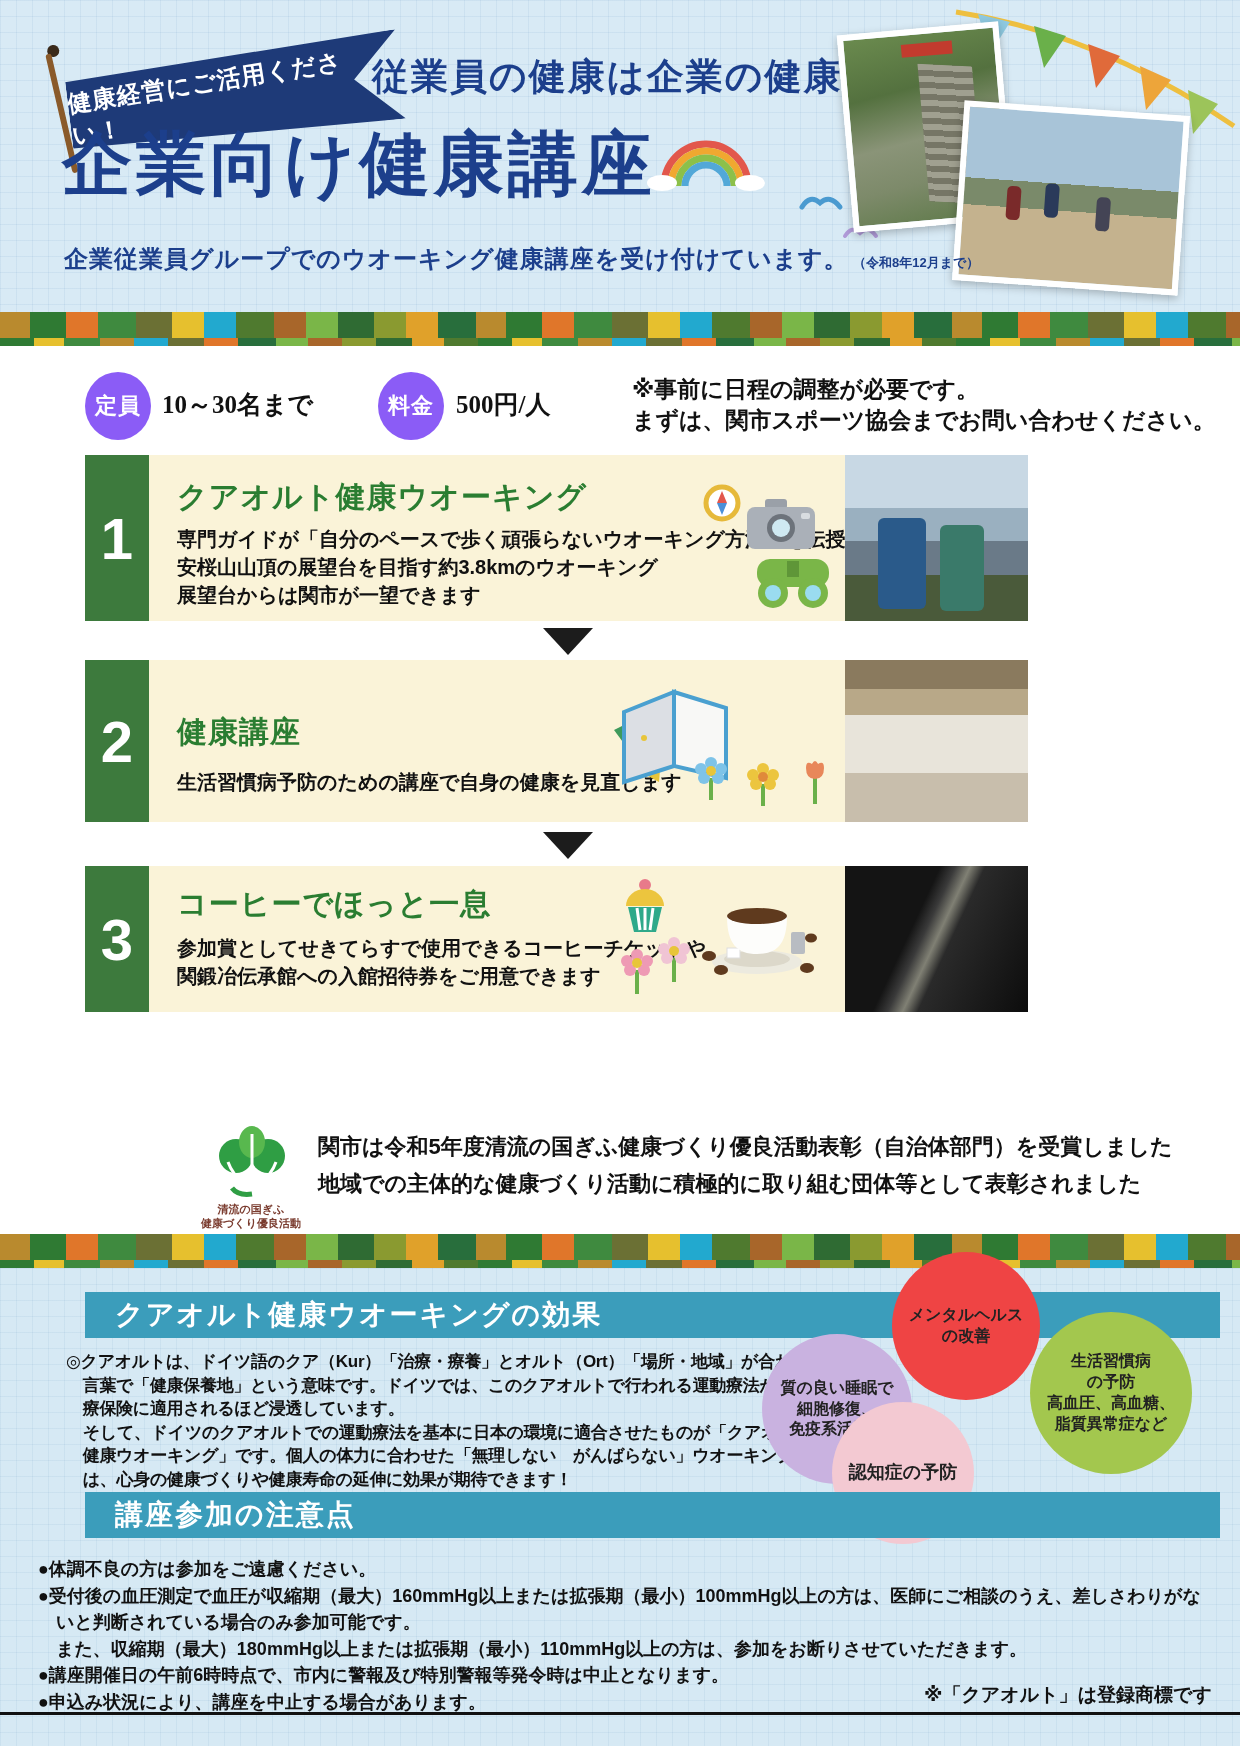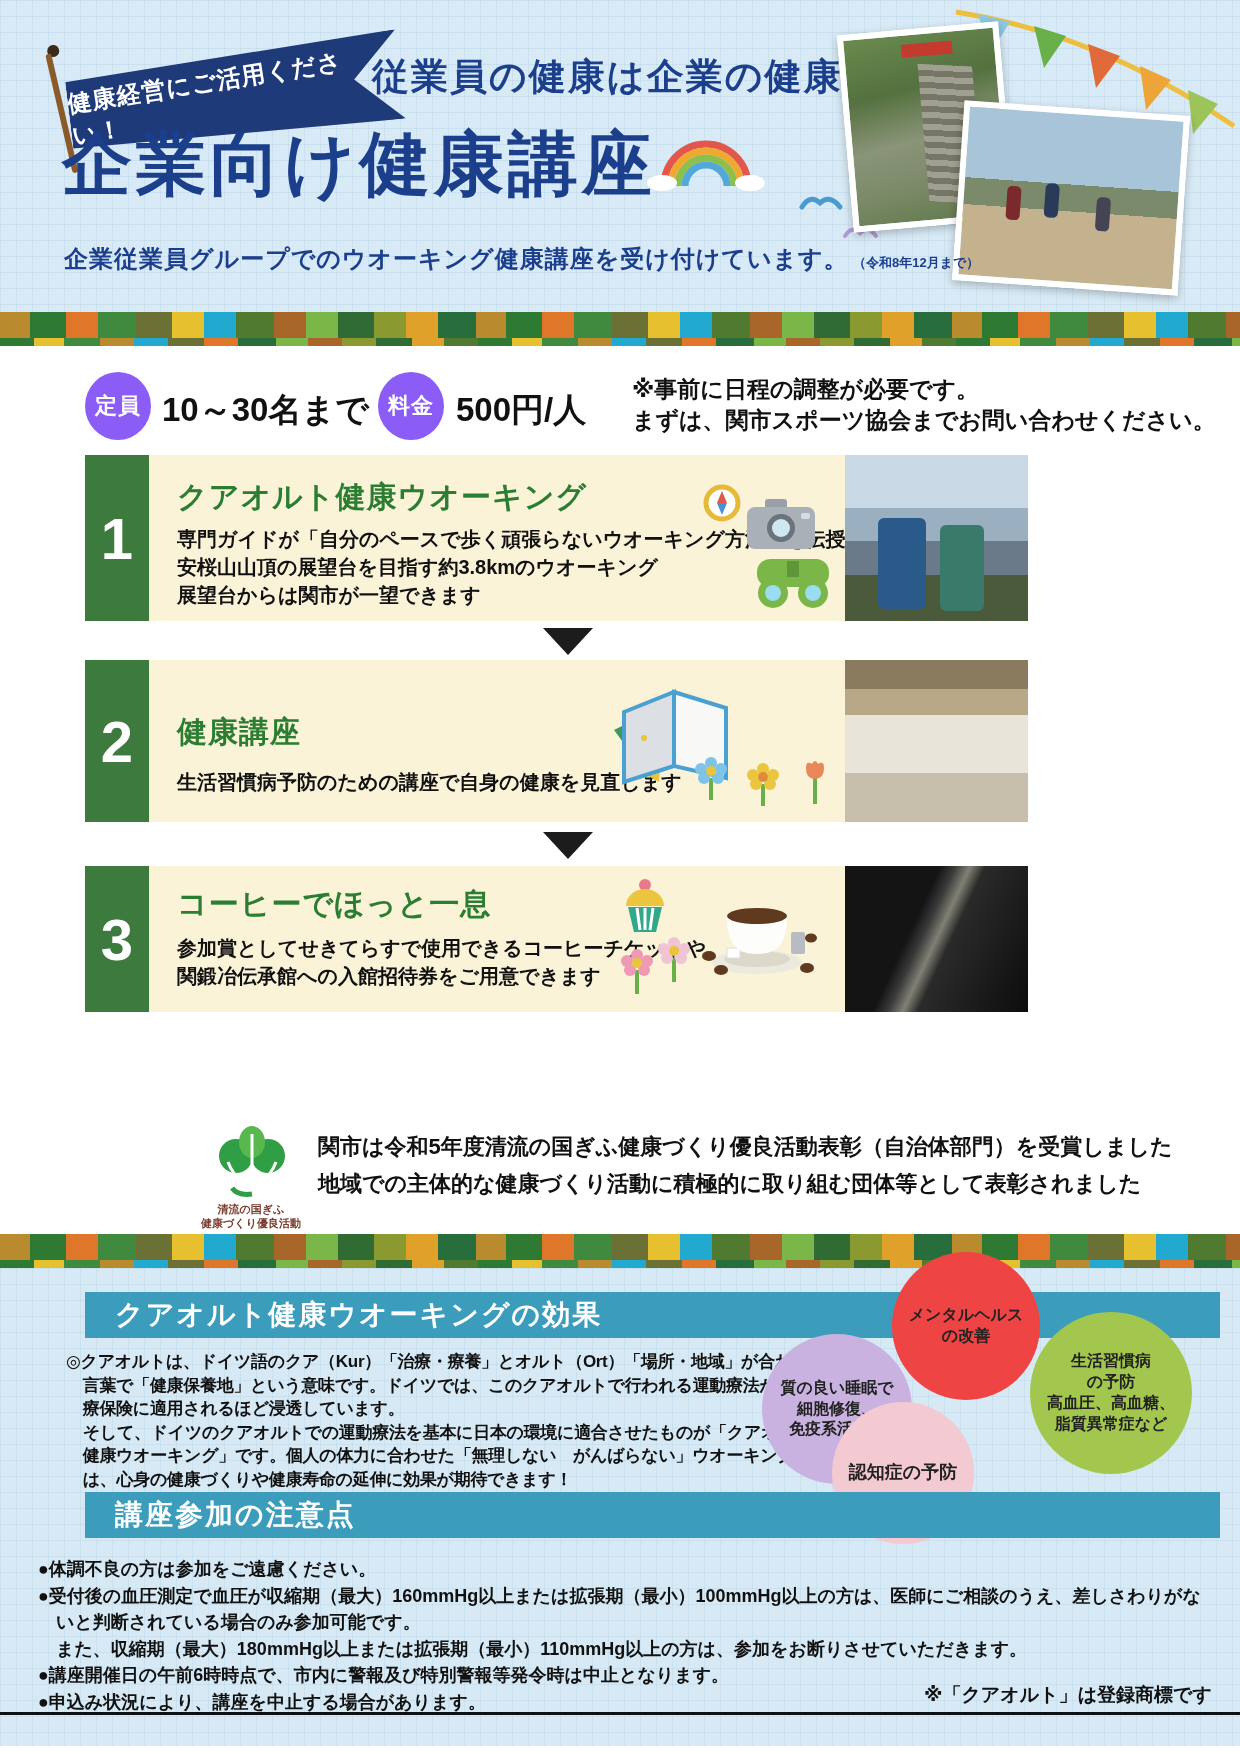--- a/index.html
+++ b/index.html
@@ -47,21 +47,21 @@
   .mosaic .row1{position:absolute;inset:0 0 8px 0;
     background:repeating-linear-gradient(90deg,#b98a2e 0 30px,#2f7a33 30px 66px,#e0762a 66px 98px,#3f8a3f 98px 136px,#6b7034 136px 172px,#e6c02e 172px 204px,#22a9cf 204px 236px,#4f7a2f 236px 274px,#a8662a 274px 306px,#7ab648 306px 338px,#2f6b33 338px 374px,#8a9a30 374px 406px,#e0a12a 406px 438px,#286e3c 438px 476px);}
   .mosaic .row2{position:absolute;left:0;right:0;top:26px;height:8px;
     background:repeating-linear-gradient(90deg,#2f7a33 0 34px,#e6c02e 34px 64px,#3f8a3f 64px 100px,#b98a2e 100px 134px,#22a9cf 134px 168px,#6b7034 168px 204px,#e0762a 204px 238px,#286e3c 238px 276px,#7ab648 276px 308px,#a8662a 308px 342px,#8a9a30 342px 376px,#2f6b33 376px 412px,#e0a12a 412px 444px,#4f7a2f 444px 478px);}
   .m1{top:312px;} .m2{top:1234px;}
 
   
   .oval{position:absolute;width:66px;height:68px;border-radius:50%;background:#8b5cf6;color:#fff;
     display:flex;align-items:center;justify-content:center;font-size:22px;font-weight:bold;letter-spacing:1px;}
   .ov1{left:85px;top:372px;} .ov2{left:378px;top:372px;}
-  .infoval{position:absolute;top:388px;font-size:33px;font-weight:bold;color:#111;}
+  .infoval{position:absolute;top:388px;font-size:25px;font-weight:bold;color:#111;font-family:Liberation Serif, serif;}
   .iv1{left:162px;} .iv2{left:456px;}
   .info-notes{position:absolute;left:632px;top:374px;font-size:23px;font-weight:bold;color:#111;line-height:31px;}
 
   
   .step{position:absolute;left:85px;width:943px;}
   .s1{top:455px;height:166px;} .s2{top:660px;height:162px;} .s3{top:866px;height:146px;}
   .step .num{position:absolute;left:0;top:0;width:64px;height:100%;background:#3d7a3d;color:#fff;
     display:flex;align-items:center;justify-content:center;font-size:58px;font-weight:bold;}
   .step .panel{position:absolute;left:64px;top:0;right:0;height:100%;background:#faf3d8;}
   .step .stitle{position:absolute;left:28px;font-size:30px;font-weight:900;color:#2a7d31;letter-spacing:1px;}

